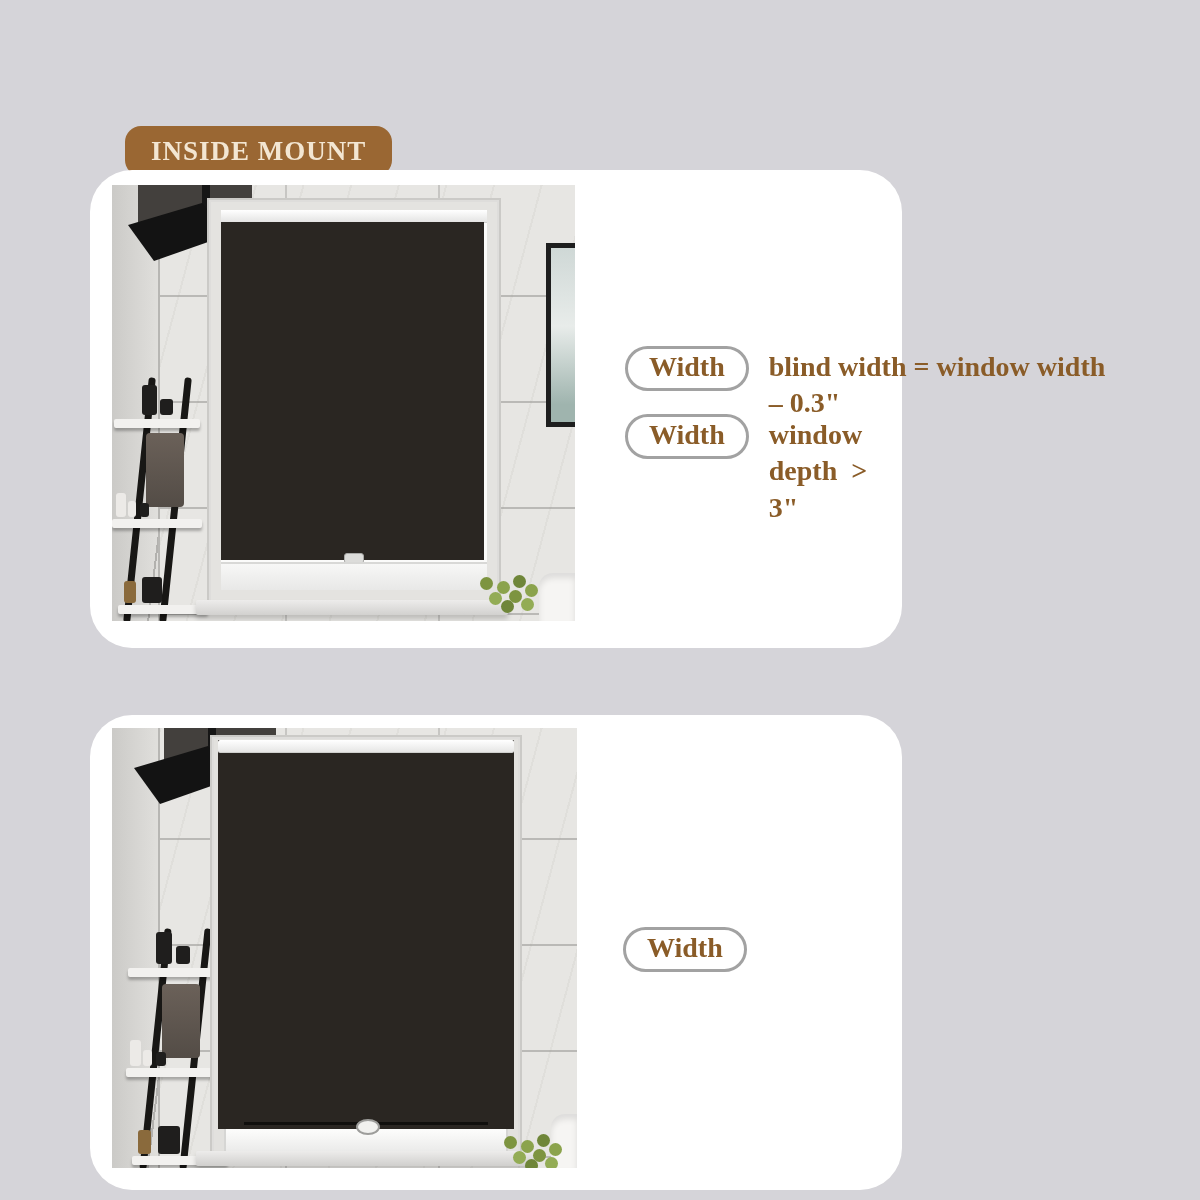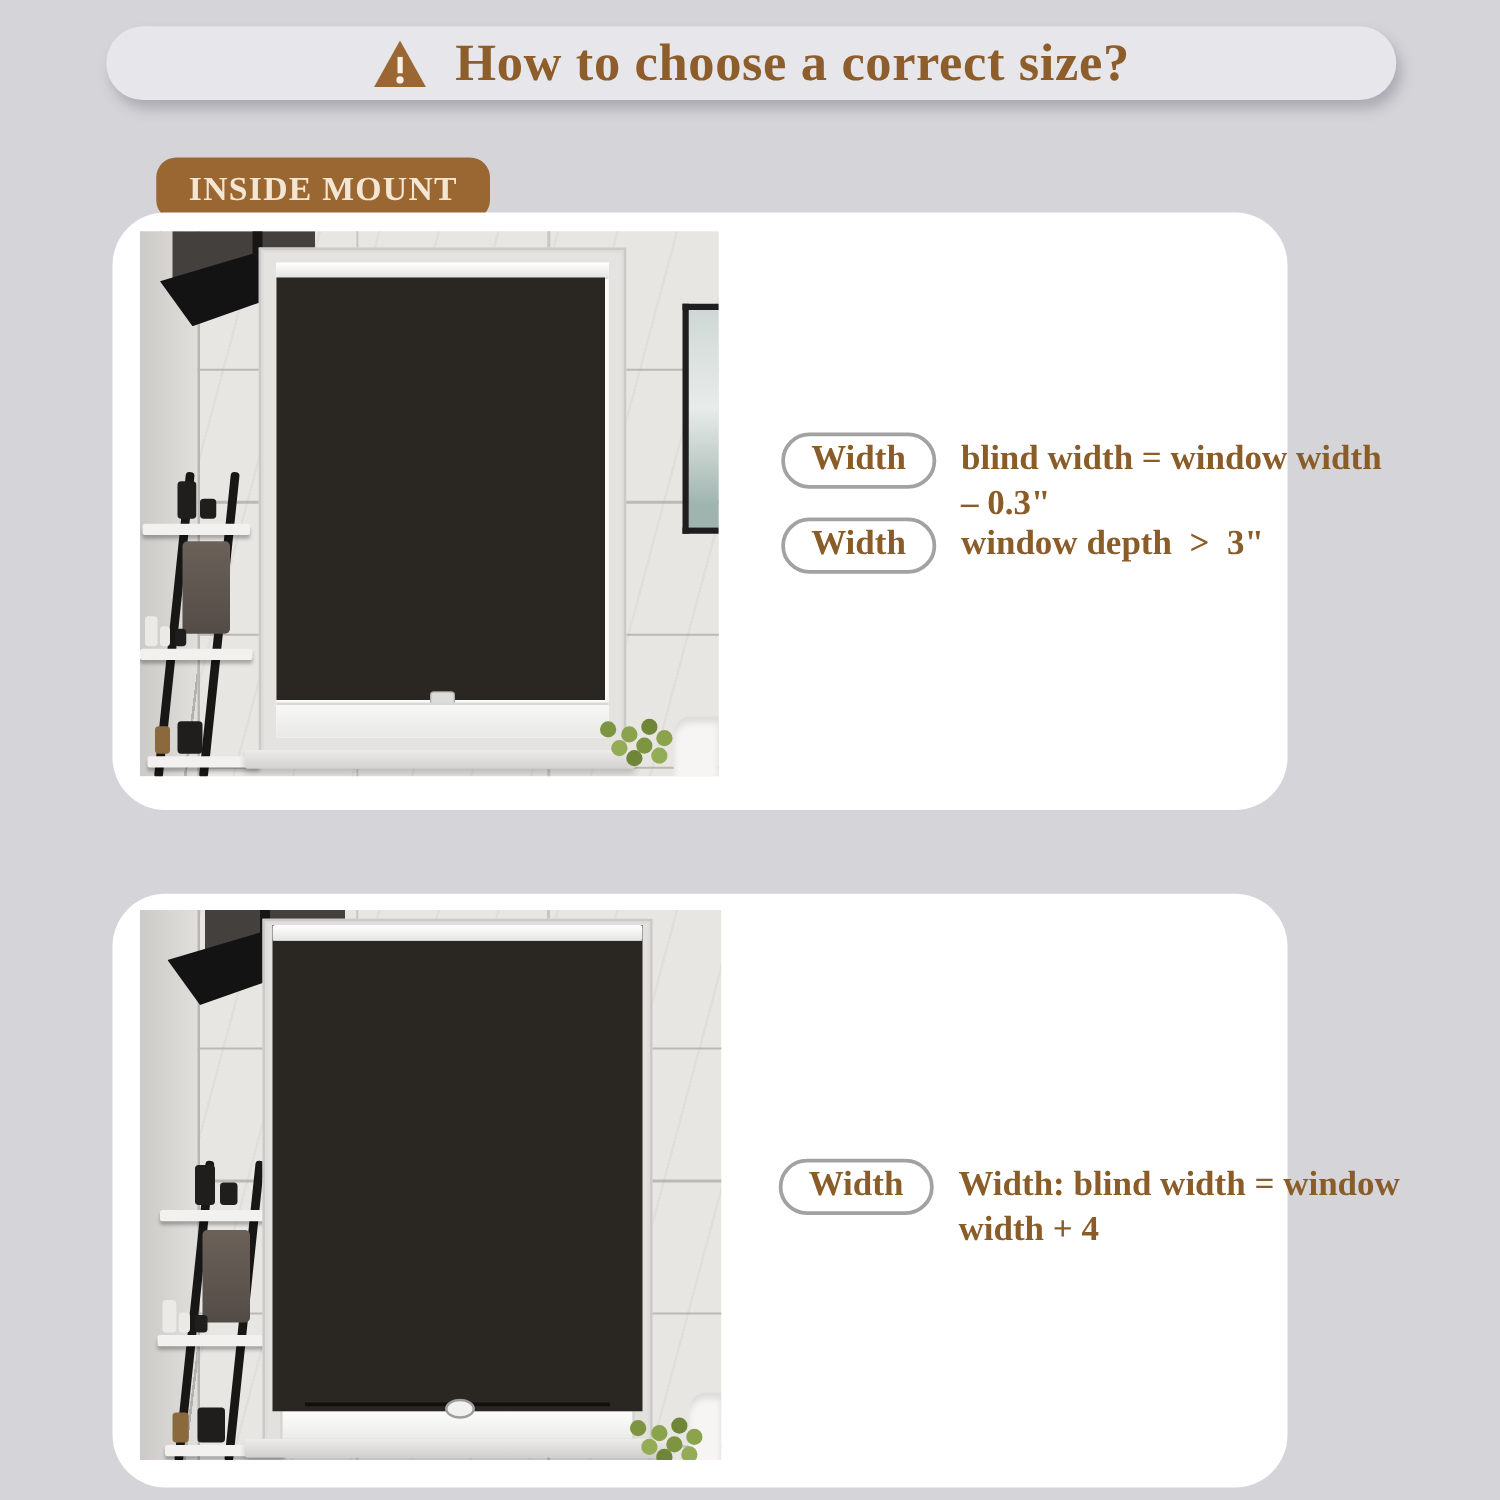--- a/index.html
+++ b/index.html
@@ -25,21 +25,21 @@
     background:#9a6733;border-radius:16px;
     display:flex;align-items:center;justify-content:center;
     padding:0 26px;
     text-align:right;
   }
   .tab span{color:#f3e6d2;font-weight:bold;font-size:27px;letter-spacing:1px;}
   .tab1{top:126px;}
   .tab2{top:671px;}
   
   .panel{
-    position:absolute;left:90px;width:940px;background:#ffffff;
+    position:absolute;left:90px;width:812px;background:#ffffff;
     border-radius:42px;z-index:2;
   }
   .panel1{top:170px;height:478px;}
   .panel2{top:715px;height:475px;}
   
   .row{position:absolute;display:flex;align-items:flex-start;gap:20px;}
   .pill{
     display:inline-block;background:#fff;border:3px solid #a2a2a2;border-radius:999px;
     padding:1px 21px 4px;color:#8a5c28;font-weight:bold;font-size:28px;line-height:1.2;
     box-shadow:inset 0 0 0 1px #fff;
@@ -126,28 +126,20 @@
   .bbar{position:absolute;left:26px;right:26px;bottom:4px;height:3px;background:#100f0d;}
   .pull2{position:absolute;bottom:-6px;left:50%;margin-left:-10px;width:20px;height:12px;background:#f1f1ef;border:2px solid #9d9d9b;border-radius:50%;}
   .glass2{position:absolute;left:12px;right:12px;bottom:4px;height:22px;background:linear-gradient(#fdfdfc,#ebebea);border:2px solid #d6d6d4;}
   .sill2{left:84px;top:423px;width:338px;height:15px;background:linear-gradient(#edeceb,#d0cfcd);}
 </style>
 </head>
 <body>
 
 <div class="page">
 
-  <header class="banner">
-    <svg class="warn-icon" viewBox="0 0 24 22" aria-hidden="true">
-      <path d="M12 0.8 L23.4 21.2 H0.6 Z" fill="#9a6733"></path>
-      <rect x="10.9" y="8" width="2.3" height="7.2" fill="#f7f1e6"></rect>
-      <circle cx="12" cy="18.1" r="1.6" fill="#f7f1e6"></circle>
-    </svg>
-    <h1>How to choose a correct size?</h1>
-  </header>
 
   <div class="tab tab1">
     <span>INSIDE MOUNT</span>
   </div>
 
   <section class="panel panel1">
     <div class="photo photo1">
       <div class="sidewall"></div>
       <div class="darkpatch dp1"></div>
       <div class="shower">
@@ -225,18 +217,16 @@
           <div class="bbar"></div>
           <div class="pull2"></div>
         </div>
       </div>
       <div class="sill sill2"></div>
       <div class="tub tub2"></div>
       <div class="plant plant2"></div>
     </div>
     <div class="row p2-row1">
       <span class="pill">Width</span>
-      <span class="txt" style="width:380px;">Width: blind width = window
-width + 4</span>
     </div>
   </section>
 
 </div>
 
 </body></html>

